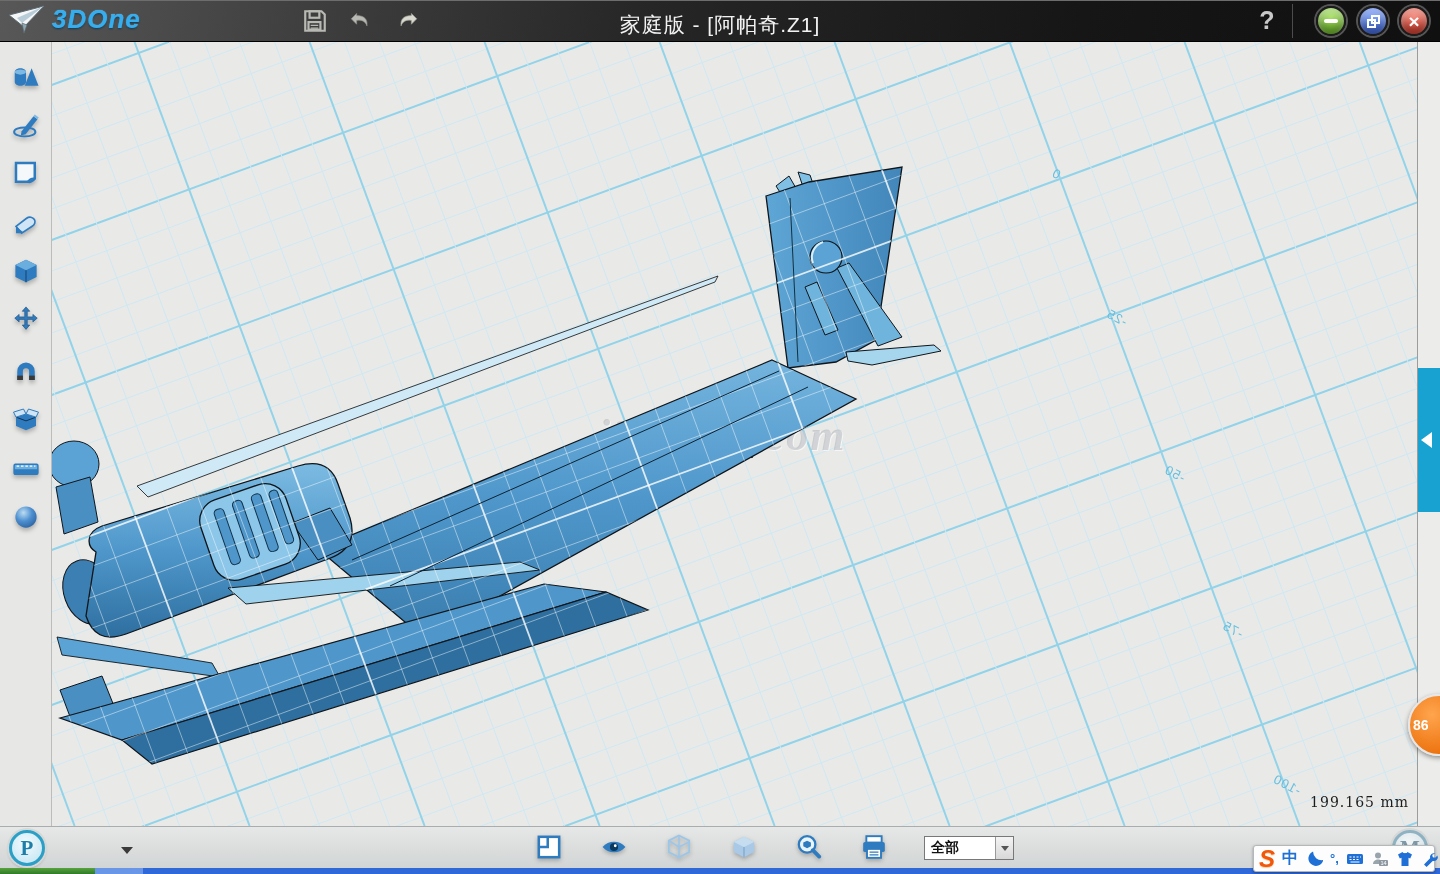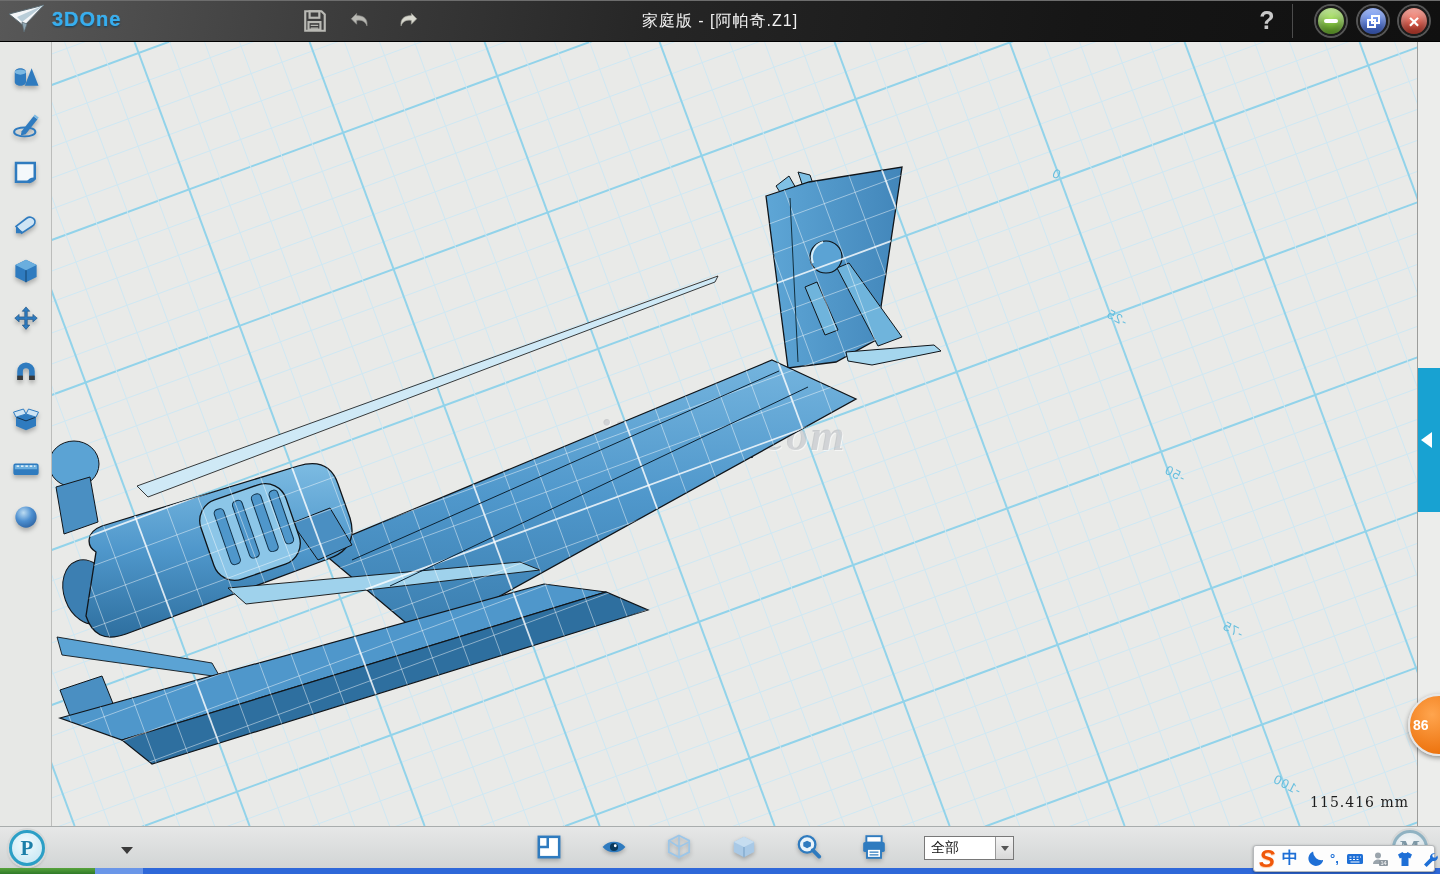--- a/index.html
+++ b/index.html
@@ -6,27 +6,27 @@
   *{box-sizing:border-box;}
   .window{position:relative;width:1440px;height:874px;overflow:hidden;
           font-family:"Liberation Sans",sans-serif;background:#e9eae8;}
 
   
   .titlebar{position:absolute;left:0;top:0;width:1440px;height:42px;
     background:linear-gradient(100deg,#585858 0%,#3e3e3e 22%,#262626 45%,#161616 75%,#101010 100%);
     border-bottom:1px solid #000;}
   .titlebar::after{content:"";position:absolute;left:0;top:0;width:100%;height:1px;background:#6d6d6d;}
   .logo{position:absolute;left:8px;top:4px;display:flex;align-items:center;gap:6px;}
-  .brand-text{font-size:20px;font-weight:bold;letter-spacing:1px;
+  .brand-text{font-size:26px;font-weight:bold;font-style:italic;letter-spacing:1px;
     color:#35aef0;text-shadow:0 1px 2px #0a3550, 0 0 1px #bfeaff;}
   .tb-tools{position:absolute;left:300px;top:6px;display:flex;gap:16px;align-items:center;}
   .tb-btn{width:30px;height:30px;display:flex;align-items:center;justify-content:center;
     background:transparent;border:none;padding:0;cursor:pointer;}
   .win-title{position:absolute;left:0;right:0;top:11px;text-align:center;color:#f2f2f2;
-    font-size:16px;letter-spacing:1px;}
+    font-size:21px;letter-spacing:1px;}
   .help-btn{position:absolute;left:1252px;top:2px;width:30px;height:36px;background:none;border:none;
     color:#c9c9c9;font-size:25px;font-weight:bold;cursor:pointer;}
   .tb-sep{position:absolute;left:1292px;top:4px;width:1px;height:34px;background:#4c4c4c;}
   .winbtn{position:absolute;top:6px;width:30px;height:30px;border-radius:50%;border:2px solid #1c1c1c;
     box-shadow:0 0 0 2px #555, inset 0 6px 8px rgba(255,255,255,.45), inset 0 -6px 8px rgba(0,0,0,.35);
     display:flex;align-items:center;justify-content:center;cursor:pointer;padding:0;}
   .btn-min{left:1316px;background:radial-gradient(circle at 50% 35%,#9fdb56,#5ca71e);}
   .btn-restore{left:1358px;background:radial-gradient(circle at 50% 35%,#6e97f5,#2f55cc);}
   .btn-close{left:1399px;background:radial-gradient(circle at 50% 35%,#f07a6a,#c52818);}
   .glyph-minus{display:block;width:14px;height:4px;background:#fff;border-radius:2px;}
@@ -71,21 +71,21 @@
     background:linear-gradient(#e6e7e7,#d2d5d5);border-top:1px solid #a9adad;}
   .round-btn{position:absolute;top:3px;width:36px;height:36px;border-radius:50%;
     display:flex;align-items:center;justify-content:center;cursor:pointer;padding:0;
     font-family:"Liberation Serif",serif;font-size:21px;font-weight:bold;}
   .p-btn{left:9px;border:3px solid #2b9fc6;background:radial-gradient(circle at 45% 35%,#f2fbfe,#bfe3f1);
     color:#1c7fa9;box-shadow:0 0 0 2px #d6d8d8, 0 2px 3px rgba(0,0,0,.35);}
   .p-caret{position:absolute;left:121px;top:20px;width:0;height:0;border:none;background:none;padding:0;cursor:pointer;
     border-left:6px solid transparent;border-right:6px solid transparent;border-top:7px solid #3a3a3a;}
   .m-btn{left:1392px;border:3px solid #8fb2c2;background:radial-gradient(circle at 45% 35%,#f4f7f8,#cfdde4);
     color:#7d98a6;box-shadow:0 0 0 2px #d6d8d8, 0 2px 3px rgba(0,0,0,.35);z-index:1;}
-  .bb-center{position:absolute;left:534px;top:0;height:42px;display:flex;align-items:center;gap:35px;}
+  .bb-center{position:absolute;left:534px;top:0;height:42px;display:flex;align-items:center;gap:35px;font-weight:bold;}
   .bb-btn{width:30px;height:30px;border:none;background:transparent;padding:0;cursor:pointer;
     filter:drop-shadow(0 2px 2px rgba(0,0,0,.25));}
   .filter-dd{position:relative;width:90px;height:24px;background:#fff;border:1px solid #787878;
     display:flex;align-items:center;cursor:pointer;}
   .filter-dd .val{flex:1;font-size:14px;padding-left:6px;color:#111;}
   .filter-dd .arrow-box{width:18px;height:22px;background:linear-gradient(#f4f4f4,#d8d8d8);
     border-left:1px solid #999;display:flex;align-items:center;justify-content:center;}
   .filter-dd .arr{width:0;height:0;border-left:4px solid transparent;border-right:4px solid transparent;
     border-top:5px solid #555;}
 
@@ -425,21 +425,21 @@
       <line x1="790" y1="198" x2="798" y2="362" stroke="#12303f" stroke-width="1"></line>
       <path d="M813,263 A16,16 0 0 1 823,242" stroke="#d8eef8" stroke-width="2" fill="none"></path>
     </svg>
 
     <span class="grid-label" style="left:1052px;top:124px;">0</span>
     <span class="grid-label" style="left:1106px;top:268px;">-25</span>
     <span class="grid-label" style="left:1164px;top:424px;">-50</span>
     <span class="grid-label" style="left:1222px;top:580px;">-75</span>
     <span class="grid-label" style="left:1272px;top:735px;">-100</span>
 
-    <div class="readout">115.416 mm</div>
+    <div class="readout">199.165 mm</div>
 
     <div class="sidebar">
       <button class="side-tool" style="top:20px">
         <svg viewBox="0 0 24 24" width="30" height="30">
           <path d="M3 8c0-1.7 2-3 4.5-3S12 6.3 12 8v8c0 1.7-2 3-4.5 3S3 17.7 3 16z" fill="#2f7bbf"></path>
           <ellipse cx="7.5" cy="8" rx="4.5" ry="2.1" fill="#7db9e2"></ellipse>
           <path d="M16.5 5l5.5 14h-11z" fill="#2f7bbf"></path>
         </svg>
       </button>
       <button class="side-tool" style="top:68px">

